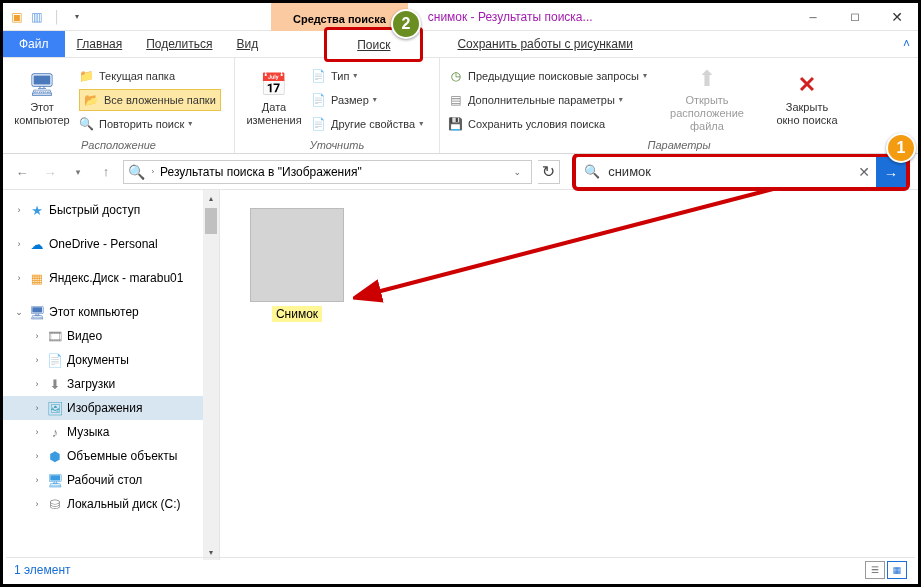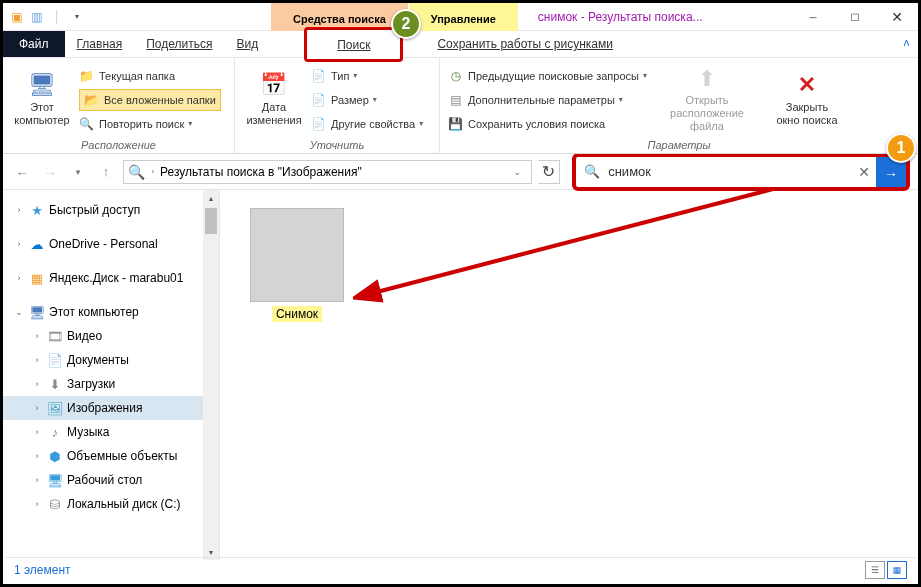--- a/index.html
+++ b/index.html
@@ -13,23 +13,23 @@
 .titlebar .ctab { height: 28px; padding: 4px 22px 0; font-size: 11px; display: flex; align-items: center; position: relative; font-weight: bold; }
 .titlebar .ctab.search-tools { background: #fccaa1; }
 .titlebar .ctab.manage { background: #fff796; border-left: 1px solid #fff; }
 .titlebar .win-title { flex: 1; display: flex; align-items: center; padding-left: 20px; font-size: 12px; color: #a21caf; }
 .titlebar .win-btns { display: flex; }
 .titlebar .win-btns .wb { width: 42px; height: 28px; display: flex; align-items: center; justify-content: center; font-size: 10px; color: #333; }
 .titlebar .win-btns .wb.close { font-size: 14px; }
 
 
 .menubar { height: 27px; background: #fff; display: flex; align-items: stretch; border-bottom: 1px solid #e5e5e5; font-size: 12px; }
-.menubar .file { background: #0f172a; color: #fff; padding: 0 16px; display: flex; align-items: center; }
+.menubar .file { background: #3b82f6; color: #fff; padding: 0 16px; display: flex; align-items: center; }
 .menubar .m { padding: 0 12px; display: flex; align-items: center; color: #333; text-decoration: underline; }
-.menubar .m.search-tab { border: 3px solid #cc0000; border-radius: 4px; padding: 0 30px; margin-left: 34px; height: 35px; margin-top: -4px; background: #fff; position: relative; z-index: 5; }
+.menubar .m.search-tab { border: 3px solid #cc0000; border-radius: 4px; padding: 0 30px; margin-left: 54px; height: 35px; margin-top: -4px; background: #fff; position: relative; z-index: 5; }
 .menubar .m.picture-tools { margin-left: 22px; }
 
 
 .ribbon { height: 96px; background: #fff; border-bottom: 1px solid #d9d9d9; display: flex; position: relative; }
 .rgroup { border-right: 1px solid #e5e5e5; padding: 4px 8px 2px; display: flex; flex-direction: column; }
 .rgroup .body { flex: 1; display: flex; gap: 6px; }
 .rgroup .glabel { text-align: center; font-size: 11px; color: #666; padding-top: 2px; font-style: italic; }
 .bigbtn { width: 62px; display: flex; flex-direction: column; align-items: center; justify-content: center; font-size: 11px; color: #333; text-align: center; line-height: 1.2; gap: 2px; }
 .bigbtn .bic { font-size: 22px; }
 .smallrow { height: 22px; display: flex; align-items: center; font-size: 11px; color: #333; gap: 4px; white-space: nowrap; }
@@ -87,21 +87,20 @@
 
 <div class="titlebar">
   <div class="qat">
     <span class="ic" style="color:#f0a030">▣</span>
     <span class="ic" style="color:#6aa0e0">▥</span>
     <span class="ic" style="color:#ccc">│</span>
     <span class="ic" style="font-size:8px">▾</span>
   </div>
   <div class="tabarea">
     <div class="ctab search-tools">Средства поиска</div>
-    <div class="ctab manage">Управление</div>
   </div>
   <div class="win-title">снимок - Результаты поиска...</div>
   <div class="win-btns">
     <div class="wb">─</div>
     <div class="wb">☐</div>
     <div class="wb close">✕</div>
   </div>
 </div>
 
 <div class="menubar">

